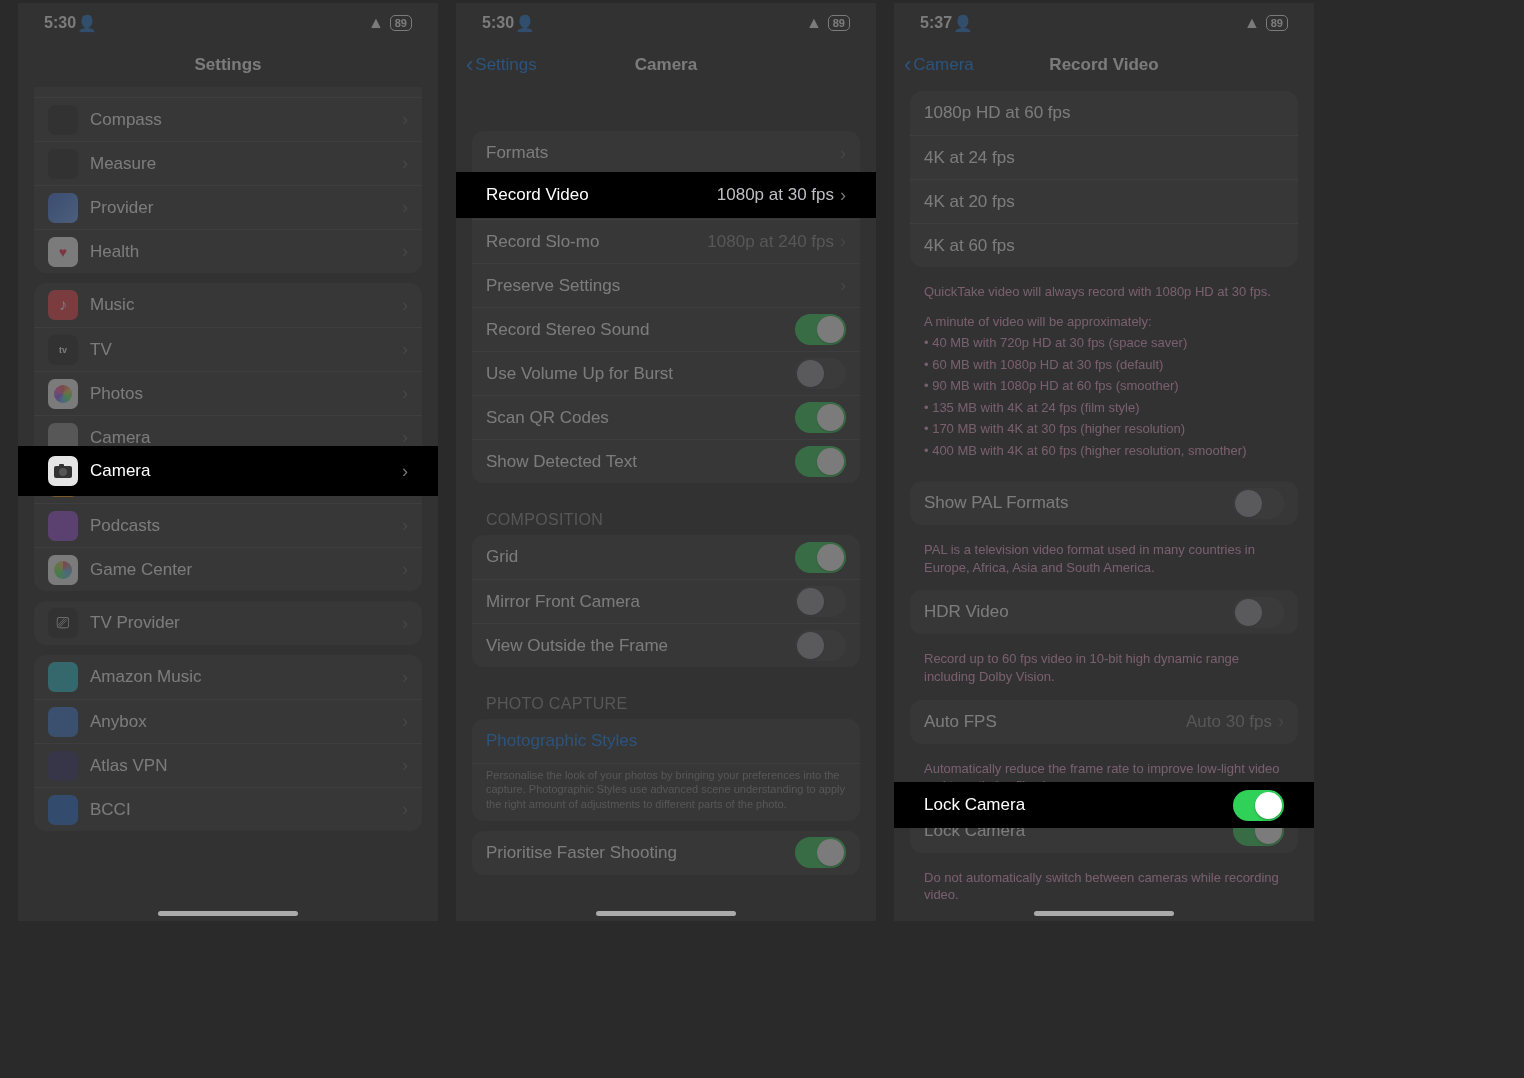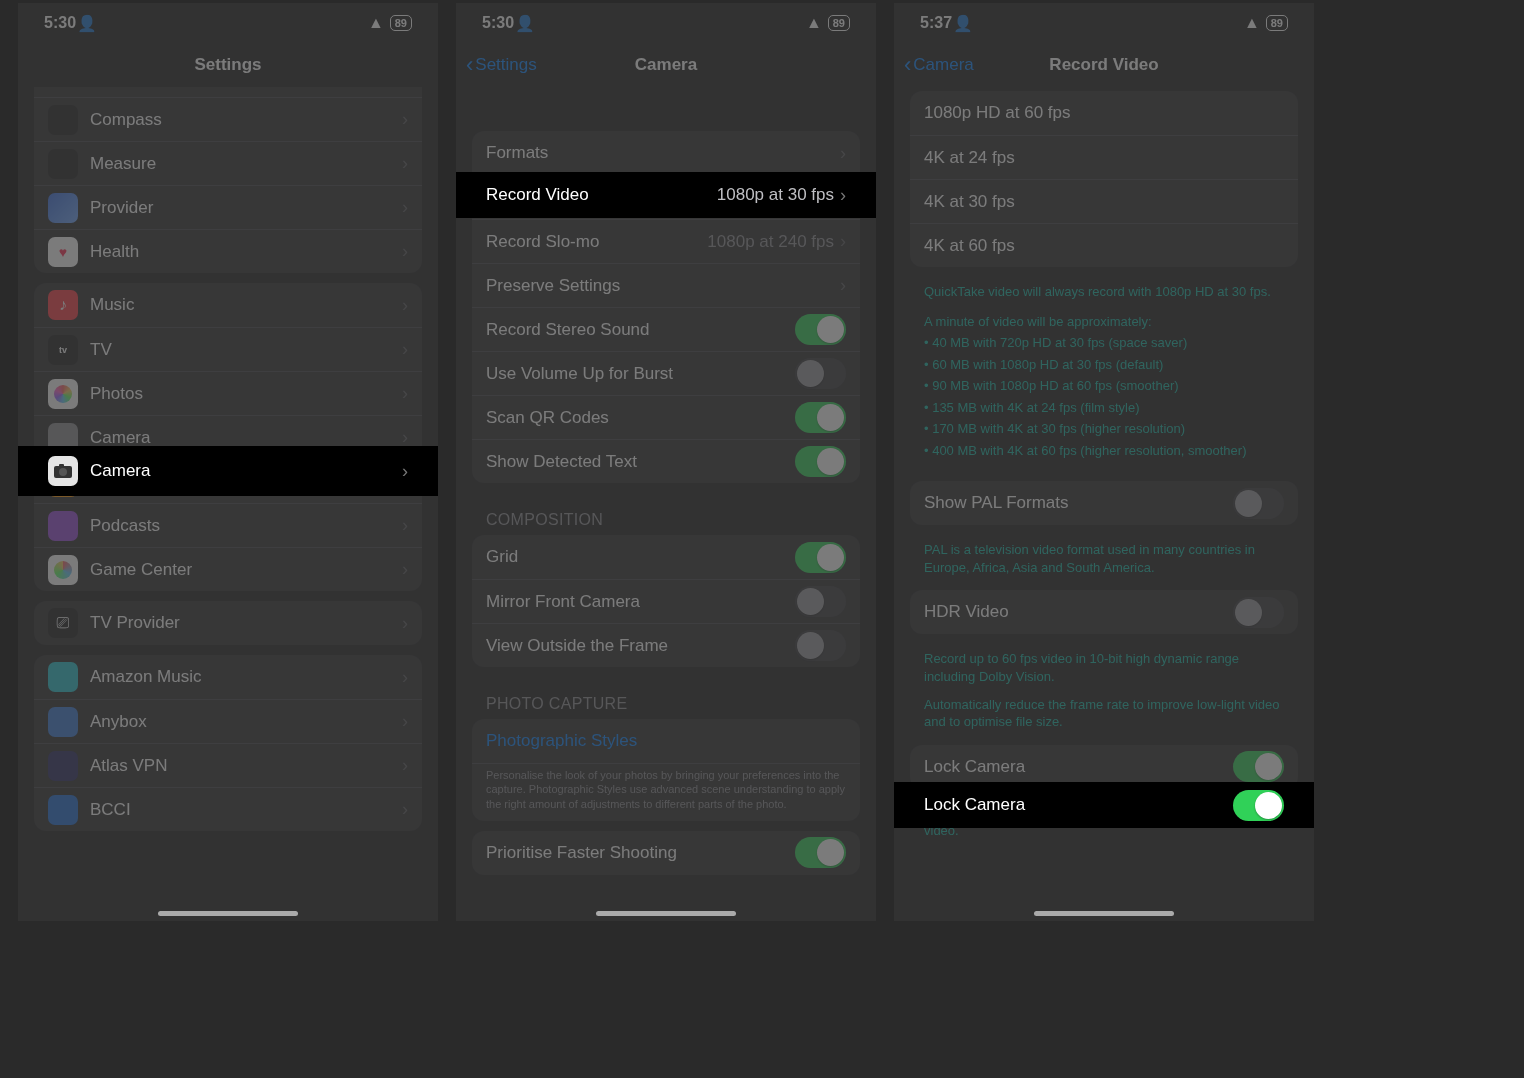--- a/index.html
+++ b/index.html
@@ -99,21 +99,21 @@
     box-shadow:0 1px 2px rgba(0,0,0,0.3);
   }
   .toggle.on .knob { right:2px; }
   .toggle.off .knob { left:2px; }
   .toggle.off .knob { background:#9a9a9e; }
   .section-header {
     color:#8e8e93; font-size:16px; text-transform:uppercase;
     padding:18px 30px 6px; letter-spacing:0.3px;
   }
   .footer-text {
-    color:#14b8a6; font-size:13px;
+    color:#f9a8d4; font-size:13px;
     padding:6px 30px 4px; line-height:1.35;
   }
   .highlight-row {
     position:absolute;
     left:0; right:0;
     background:#000;
     z-index:100;
     display:flex; align-items:center;
     padding:0 30px;
     color:#fff;
@@ -393,21 +393,21 @@
   </div>
   <div class="scroll">
     <div class="group" style="margin-top:4px;">
       <div class="row">
           <span class="row-label">1080p HD at 60 fps</span>
         </div>
       <div class="row">
           <span class="row-label">4K at 24 fps</span>
         </div>
       <div class="row">
-          <span class="row-label">4K at 30 fps</span>
+          <span class="row-label">4K at 20 fps</span>
         </div>
       <div class="row">
           <span class="row-label">4K at 60 fps</span>
         </div>
     </div>
     <div class="footer-text">QuickTake video will always record with 1080p HD at 30 fps.</div>
     <div class="footer-text" style="padding-top:8px;">A minute of video will be approximately:</div>
     <div class="footer-text" style="padding-top:0;">• 40 MB with 720p HD at 30 fps (space saver)</div>
     <div class="footer-text" style="padding-top:0;">• 60 MB with 1080p HD at 30 fps (default)</div>
     <div class="footer-text" style="padding-top:0;">• 90 MB with 1080p HD at 60 fps (smoother)</div>
@@ -428,20 +428,27 @@
     <div class="group">
       <div class="row">
           <span class="row-label">HDR Video</span>
           <div class="toggle off">
             <div class="knob"></div>
           </div>
         </div>
     </div>
     <div class="footer-text">Record up to 60 fps video in 10-bit high dynamic range including Dolby Vision.</div>
 
+    <div class="group">
+      <div class="row">
+          <span class="row-label">Auto FPS</span>
+          <span class="row-detail">Auto 30 fps</span>
+          <span class="chevron">›</span>
+        </div>
+    </div>
     <div class="footer-text">Automatically reduce the frame rate to improve low-light video and to optimise file size.</div>
 
     <div class="group">
       <div class="row">
           <span class="row-label">Lock Camera</span>
           <div class="toggle on">
             <div class="knob"></div>
           </div>
         </div>
     </div>

